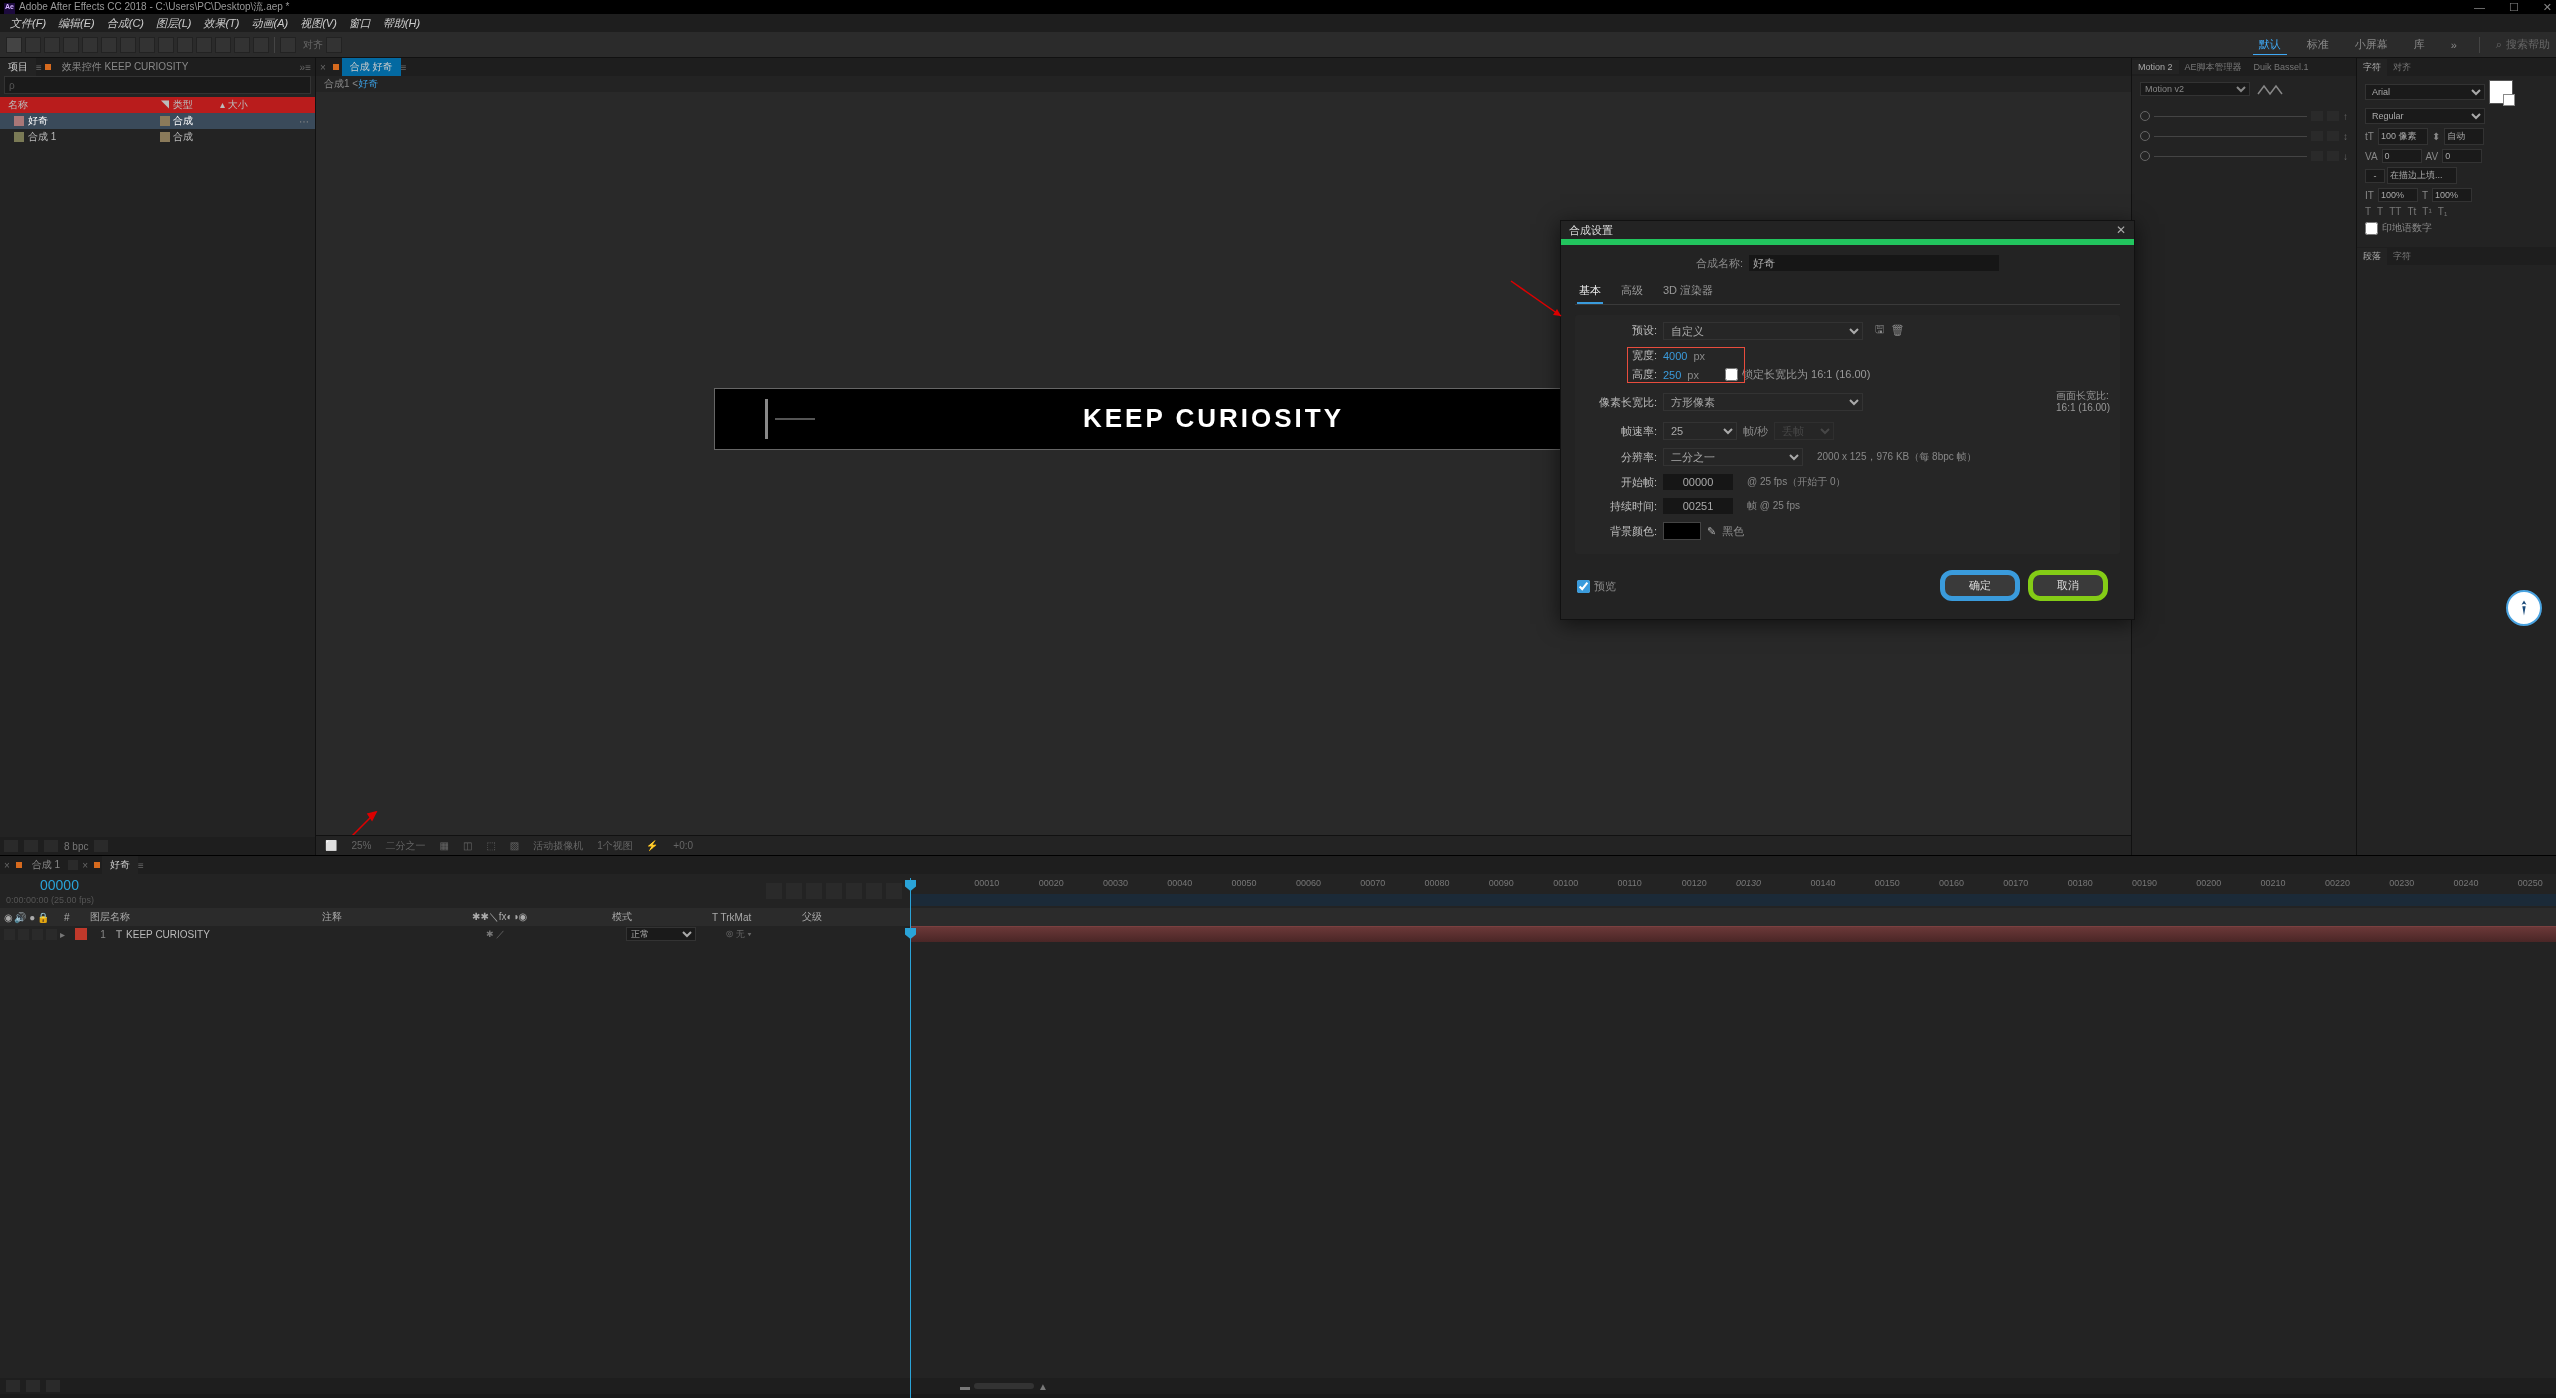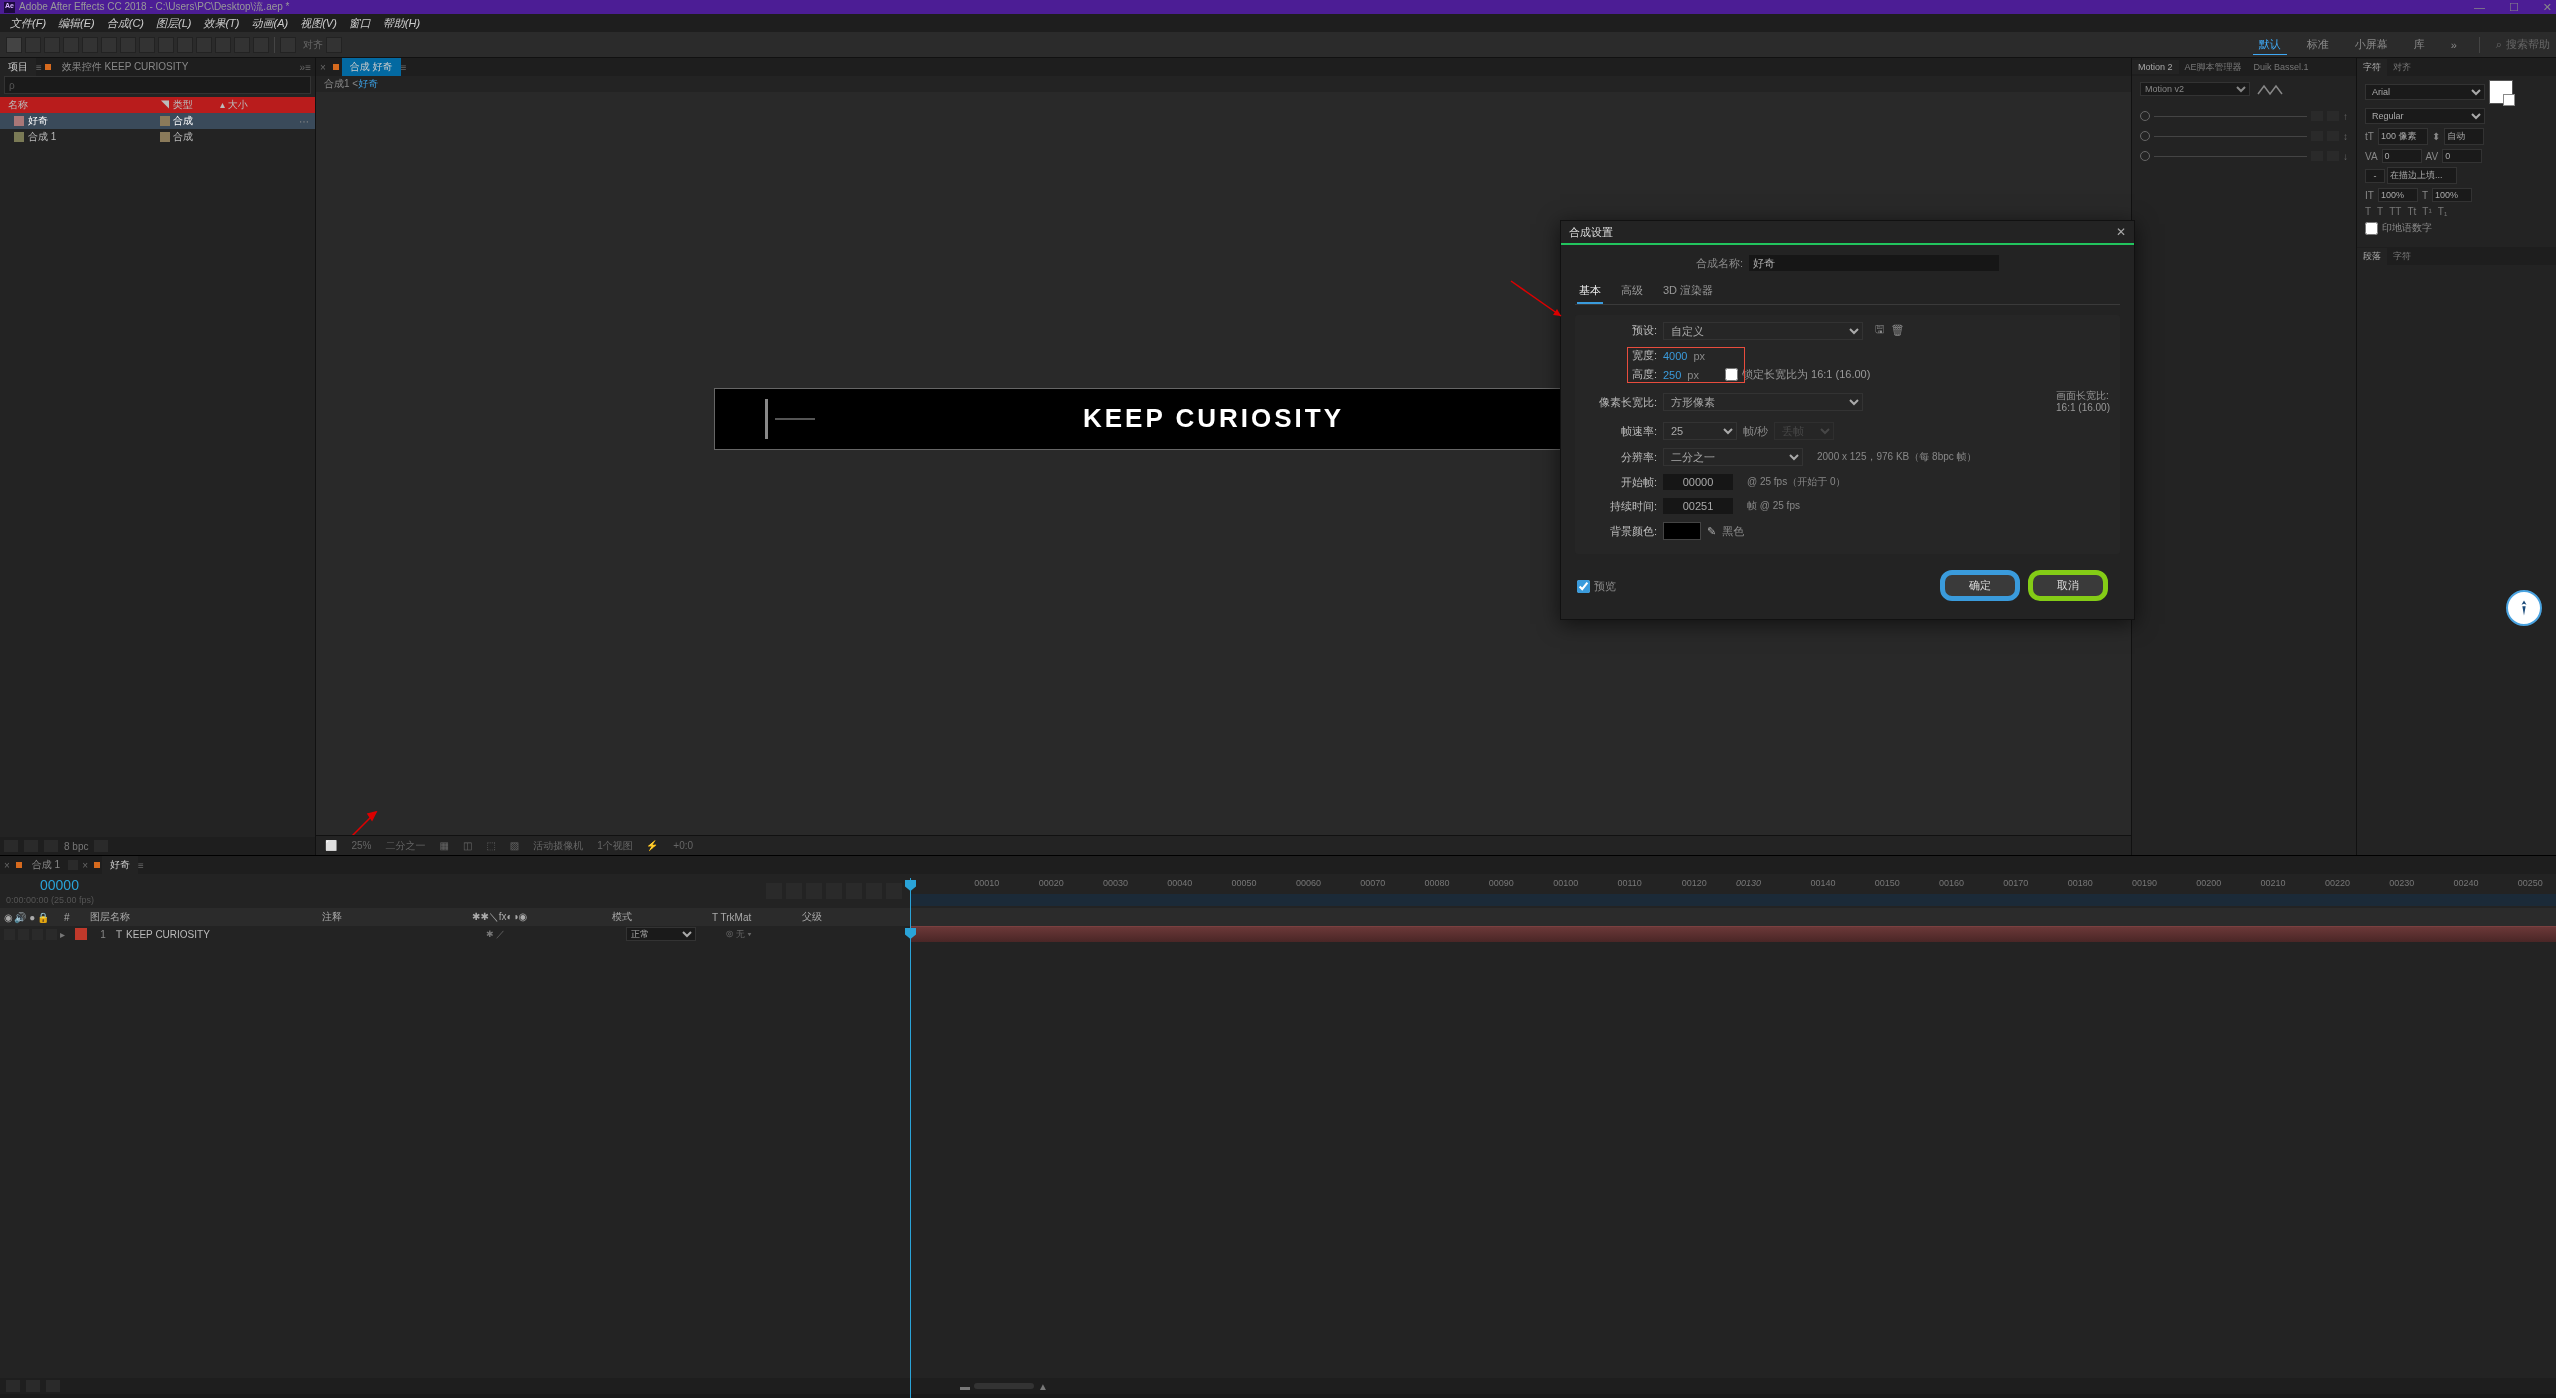--- a/index.html
+++ b/index.html
@@ -1,19 +1,19 @@
 <!DOCTYPE html>
 <html><head>
 <meta charset="utf-8">
 <style>
 * { margin:0; padding:0; box-sizing:border-box; font-family:"Microsoft YaHei",Arial,sans-serif; user-select:none; }
 body { background:#1e1e1e; color:#8a8a8a; font-size:10px; width:2556px; height:1398px; overflow:hidden; position:relative; }
 
 
-.titlebar { height:14px; background:#4c1d95; display:flex; align-items:center; padding:0 4px; color:#999; font-size:10px; }
+.titlebar { height:14px; background:#000000; display:flex; align-items:flex-end; padding:0 4px; color:#999; font-size:10px; }
 .titlebar .ae-icon { width:11px; height:11px; background:#1c0a3d; margin-right:4px; position:relative; }
 .titlebar .ae-icon::after { content:"Ae"; color:#d6b3ff; font-size:7px; font-weight:bold; position:absolute; top:0; left:1px; }
 .winctrl { margin-left:auto; display:flex; gap:24px; color:#888; font-size:11px; }
 .winctrl span { cursor:default; }
 
 
 .menubar { height:18px; background:#1e1e1e; display:flex; align-items:center; padding:0 6px; gap:4px; font-size:11px; color:#ccc; }
 .menubar span { padding:0 4px;font-style:italic; }
 
 
@@ -85,21 +85,21 @@
 .mslider .mline { flex:1; height:1px; background:#444; }
 .mslider .mbox { width:12px; height:10px; background:#2a2a2a; }
 .charpanel { padding:4px 8px; font-size:10px; color:#888; }
 .charpanel .crow { display:flex; gap:4px; margin-bottom:4px; align-items:center; }
 .charpanel .cswatch { width:24px; height:24px; background:#fff; border:1px solid #555; position:relative; }
 .charpanel .cswatch::after { content:""; position:absolute; right:-3px; bottom:-3px; width:10px; height:10px; background:#fff; border:1px solid #888; }
 .charpanel select, .charpanel .inp { background:#1a1a1a; border:1px solid #333; color:#aaa; font-size:9px; padding:1px 2px; }
 
 
 .dialog { position:absolute; left:1560px; top:220px; width:575px; background:#232323; border:1px solid #111; box-shadow:0 4px 20px rgba(0,0,0,.6); z-index:100; font-size:11px; }
-.dlg-title { height:24px; background:#232323; display:flex; align-items:center; padding:0 8px; color:#ddd; border-bottom:2px solid #22c55e; }
+.dlg-title { height:24px; background:#232323; display:flex; align-items:center; padding:0 8px; color:#ddd; border-bottom:6px solid #22c55e; }
 .dlg-title .x { margin-left:auto; color:#aaa; cursor:pointer; font-size:12px; }
 .dlg-body { padding:10px 14px 8px; }
 .dlg-row { display:flex; align-items:center; margin-bottom:8px; gap:6px; }
 .dlg-row .lab { width:72px; text-align:right; color:#bbb; font-size:11px;}
 .dlg-row input[type=text] { background:#161616; border:none; color:#aaa; padding:2px 4px; font-size:11px; }
 .dlg-row select { background:#262626; border:1px solid #333; color:#aaa; font-size:11px; padding:1px 3px; }
 .dlg-tabs { display:flex; gap:16px; border-bottom:1px solid #3a3a3a; padding:0 2px 0; margin-bottom:10px; margin-top:4px;}
 .dlg-tabs .dt { padding:4px 2px; color:#999; font-size:11px; }
 .dlg-tabs .dt.act { color:#eee; border-bottom:2px solid #3a9bdc; }
 .dlg-section { padding:6px 10px; background:#262626; border-radius:3px; margin-bottom:8px;}

